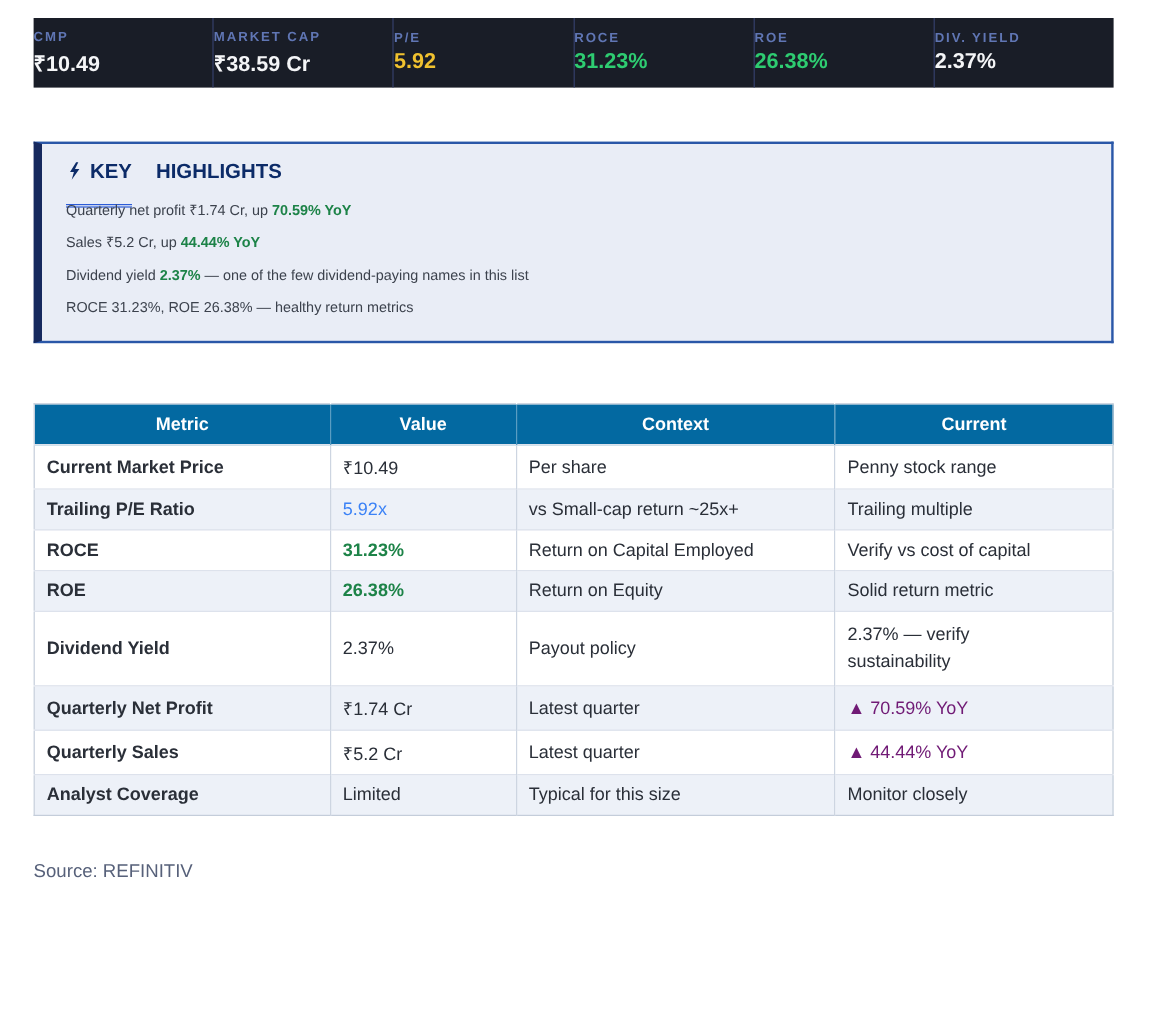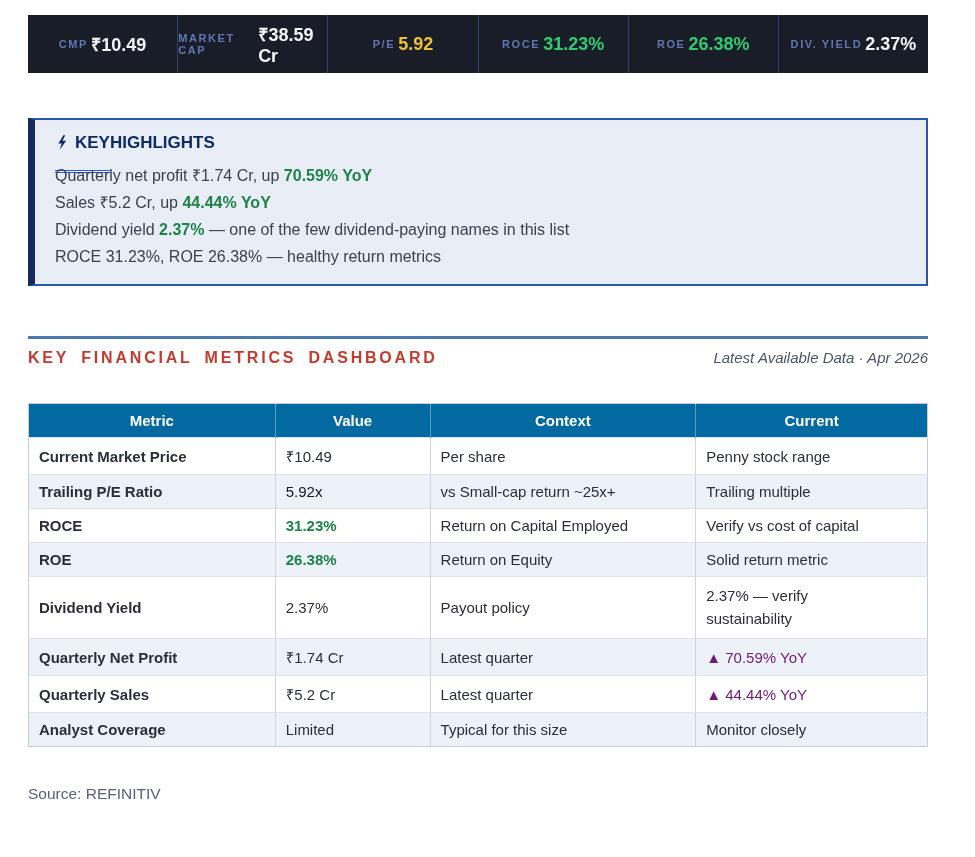--- a/index.html
+++ b/index.html
@@ -10,22 +10,22 @@
     padding-top: 15px;
   }
   .page { width: 900px; margin-left: 28px; }
 
   
   .topbar {
     height: 58px; background: #191d27; display: flex;
     margin-bottom: 45px;
   }
   .topcell {
-    flex: 1 1 0; display: flex; 
-    align-items: center; justify-content: center; gap: 3px;
+    flex: 1 1 0; display: flex; flex-direction: column;
+    align-items: flex-start; justify-content: center; gap: 3px;
   }
   .topcell + .topcell { border-left: 1px solid #35406b; }
   .toplabel {
     color: #6076b4; font-size: 11px; font-weight: bold;
     letter-spacing: 1.6px;
   }
   .tv { font-size: 18px; font-weight: bold; }
   .tv-white  { color: #f4f5f7; }
   .tv-yellow { color: #f0c12f; }
   .tv-green  { color: #2ecc71; }
@@ -37,28 +37,28 @@
     border-left: 7px solid #16295e;
     padding: 13px 20px 14px 20px;
     margin-bottom: 50px;
   }
   .hl-title {
     color: #0c2b68; font-size: 17px; font-weight: bold;
     margin-bottom: 7px;
   }
   .hl-underline { border-bottom: 3px double #2b5bd7; padding-bottom: 18px; }
   .bolt-icon { display: inline-block; vertical-align: -2px; margin: 0 7px 0 2px; }
-  .hl-rest { margin-left: 0; }
+  .hl-rest { margin-left: 20px; }
   .hl-line1 {
     font-size: 16.5px; font-weight: bold; color: #16181d;
     line-height: 27px;
   }
   .hl-line1 .useg { border-bottom: 3px double #2b5bd7; }
   .hl-line1 .sep { margin: 0 9px; border-bottom: 3px double #2b5bd7; }
-  .hl-line { font-size: 16px; color: #3c424d; line-height: 27px; }
+  .hl-line { font-size: 12px; color: #3c424d; line-height: 27px; }
   .hl-strong { color: #1d8348; font-weight: bold; }
 
   
   .band {
     border-top: 3px solid #4d7aad;
     padding-top: 10px;
     display: flex; justify-content: space-between; align-items: baseline;
     margin-bottom: 36px;
   }
   .band-title {
@@ -83,21 +83,21 @@
     text-align: left; color: #2a2f38;
   }
   table.metrics td + td { border-left: 1px solid #cdd5e1; }
   table.metrics tr:nth-child(even) td { background: #edf1f8; }
   td.metric-name { text-align: left; font-weight: bold; color: #1c1f26; }
   .col-metric  { width: 247px; }
   .col-value   { width: 155px; }
   .col-context { width: 266px; }
   .col-signal  { width: 232px; }
   .cv {}
-  .v-orange { color: #0f172a; }
+  .v-orange { color: #3b82f6; }
   .v-green  { color: #1d8348; font-weight: bold; }
   .cs {}
   .s-green { color: #701a75; font-weight: normal; }
   .wrap { display: inline-block; max-width: 160px; line-height: 1.5; }
 
   
   .source { margin-top: 38px; color: #57617a; font-size: 15.5px; }
 </style>
 </head>
 <body>
@@ -144,24 +144,20 @@
       <span>Sales ₹5.2 Cr, up </span><span class="hl-strong">44.44% YoY</span><span></span>
     </div>
     <div class="hl-line">
       <span>Dividend yield </span><span class="hl-strong">2.37%</span><span> — one of the few dividend-paying names in this list</span>
     </div>
     <div class="hl-line">
       <span>ROCE 31.23%, ROE 26.38% — healthy return metrics</span><span class="hl-strong"></span><span></span>
     </div>
   </div>
 
-  <div class="band">
-    <span class="band-title">KEY FINANCIAL METRICS DASHBOARD</span>
-    <span class="band-meta">Latest Available Data · Apr 2026</span>
-  </div>
 
   <table class="metrics">
     <colgroup>
       <col class="col-metric">
         <col class="col-value">
         <col class="col-context">
         <col class="col-signal">
     </colgroup>
     <thead>
       <tr>

